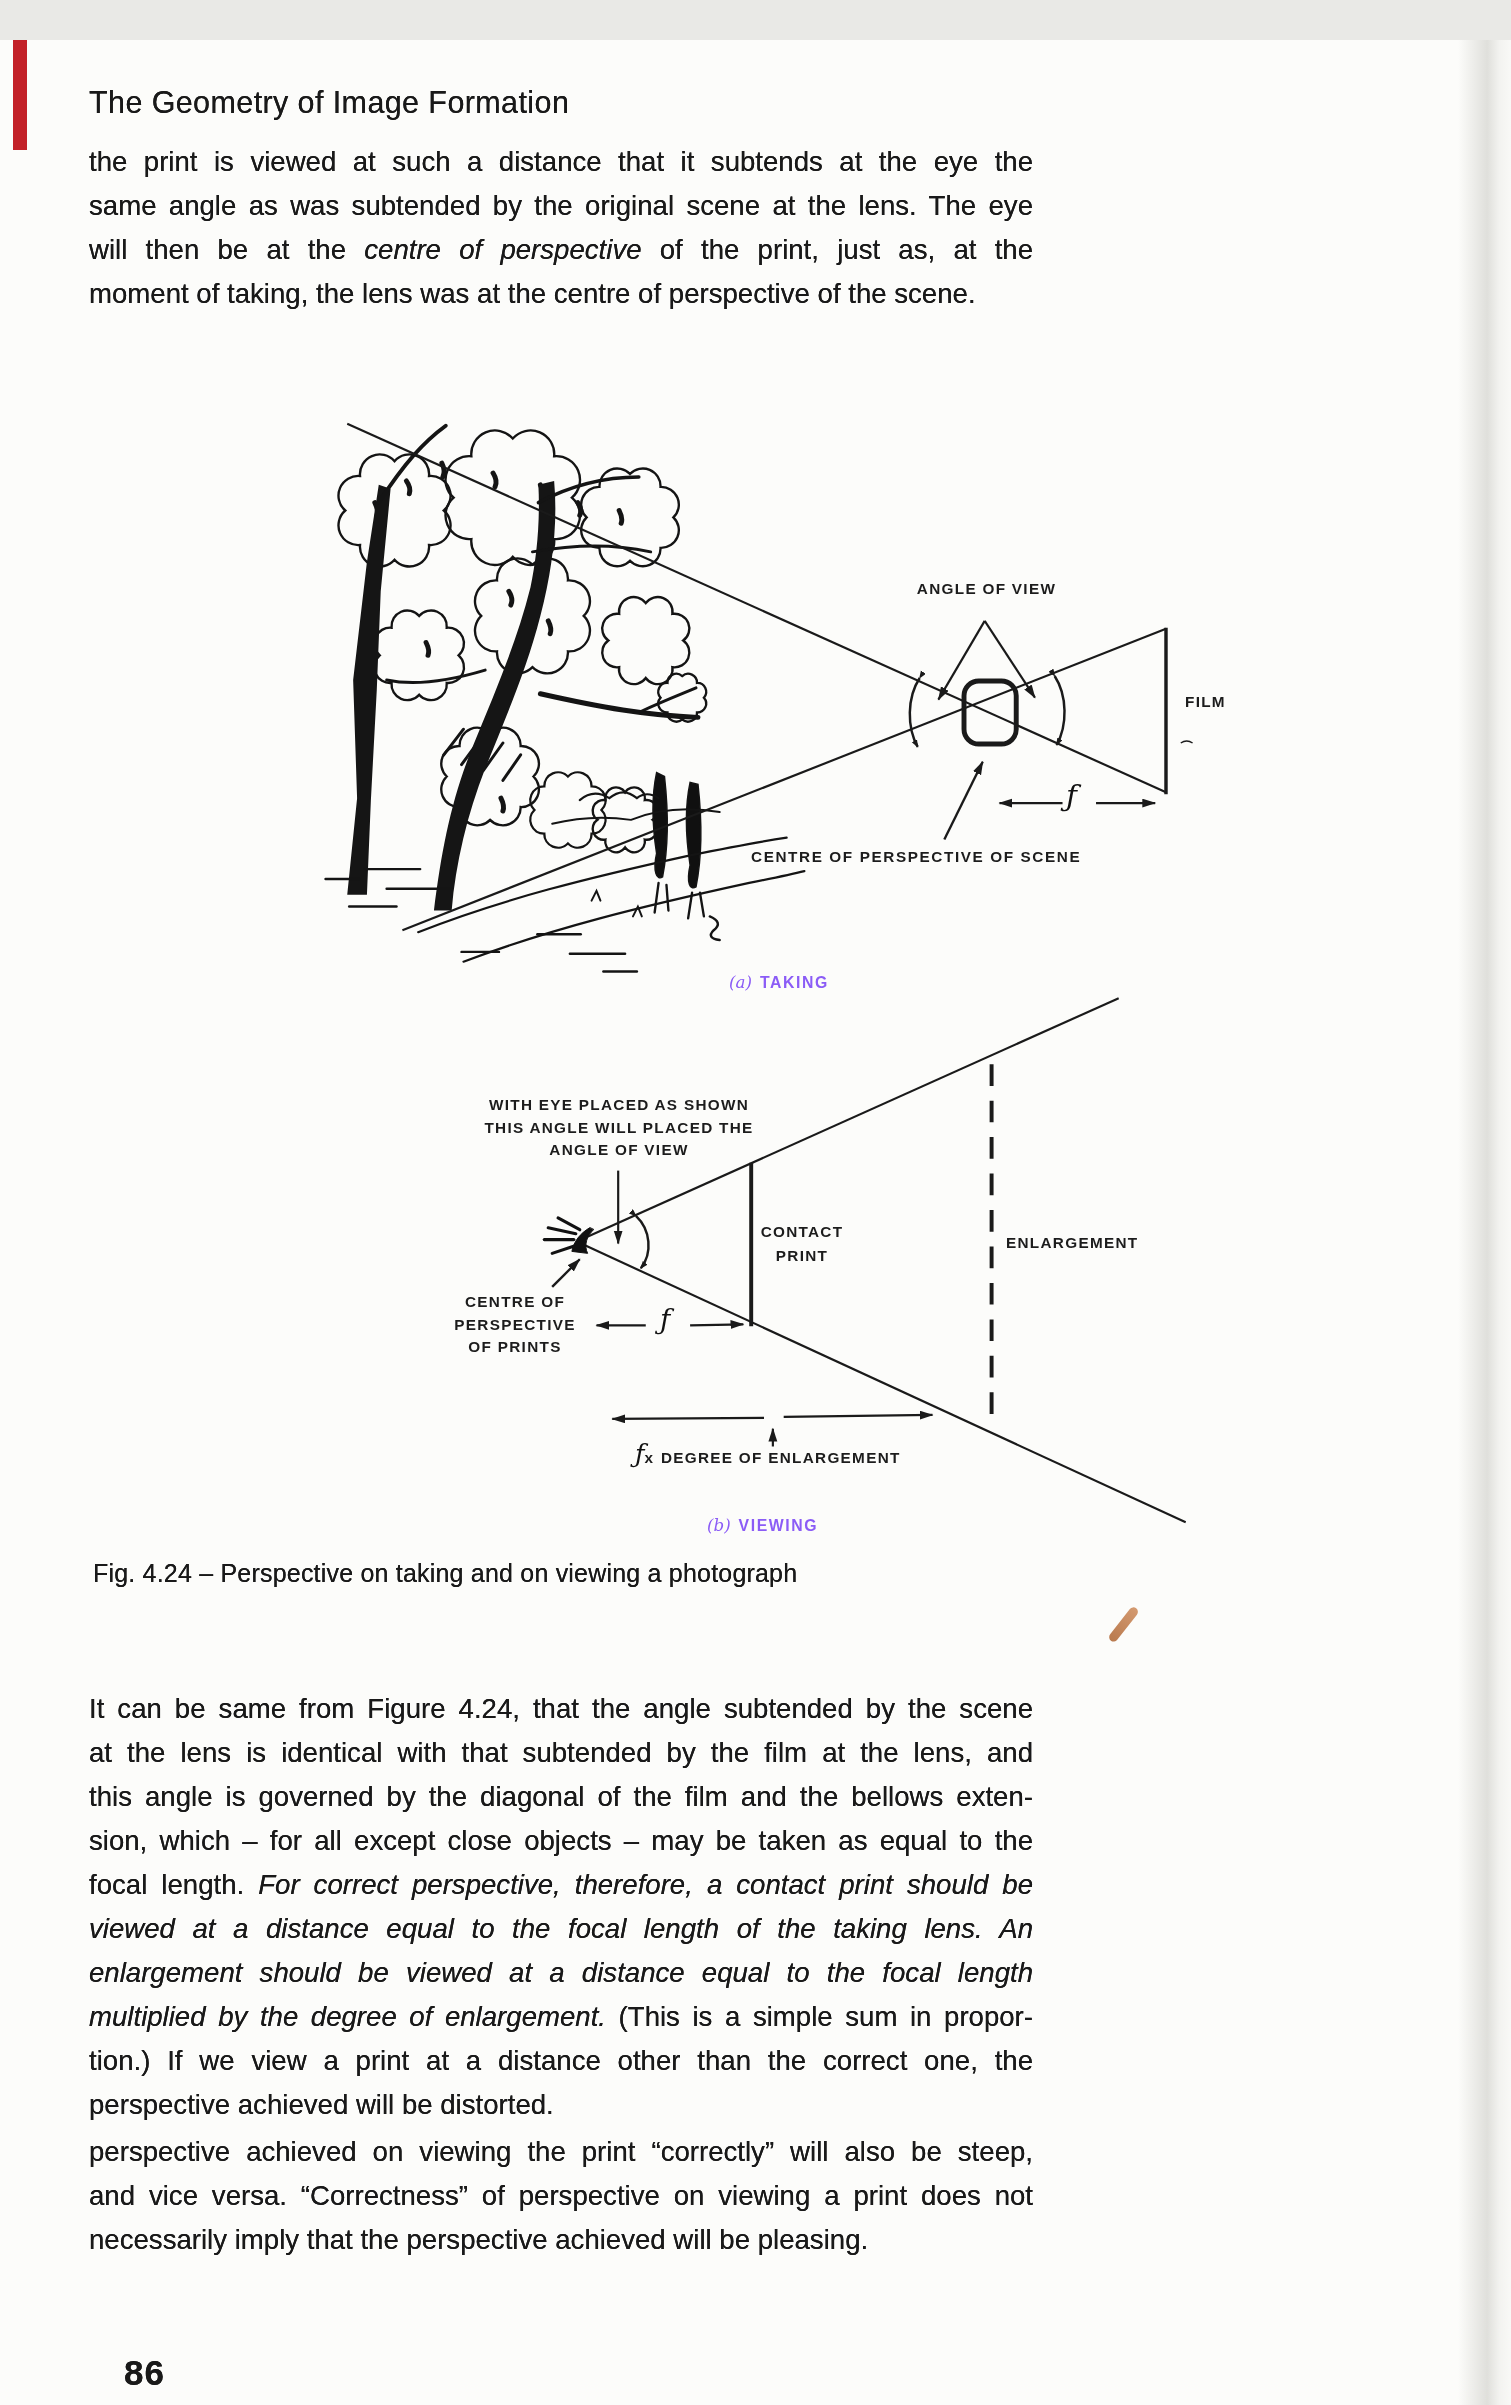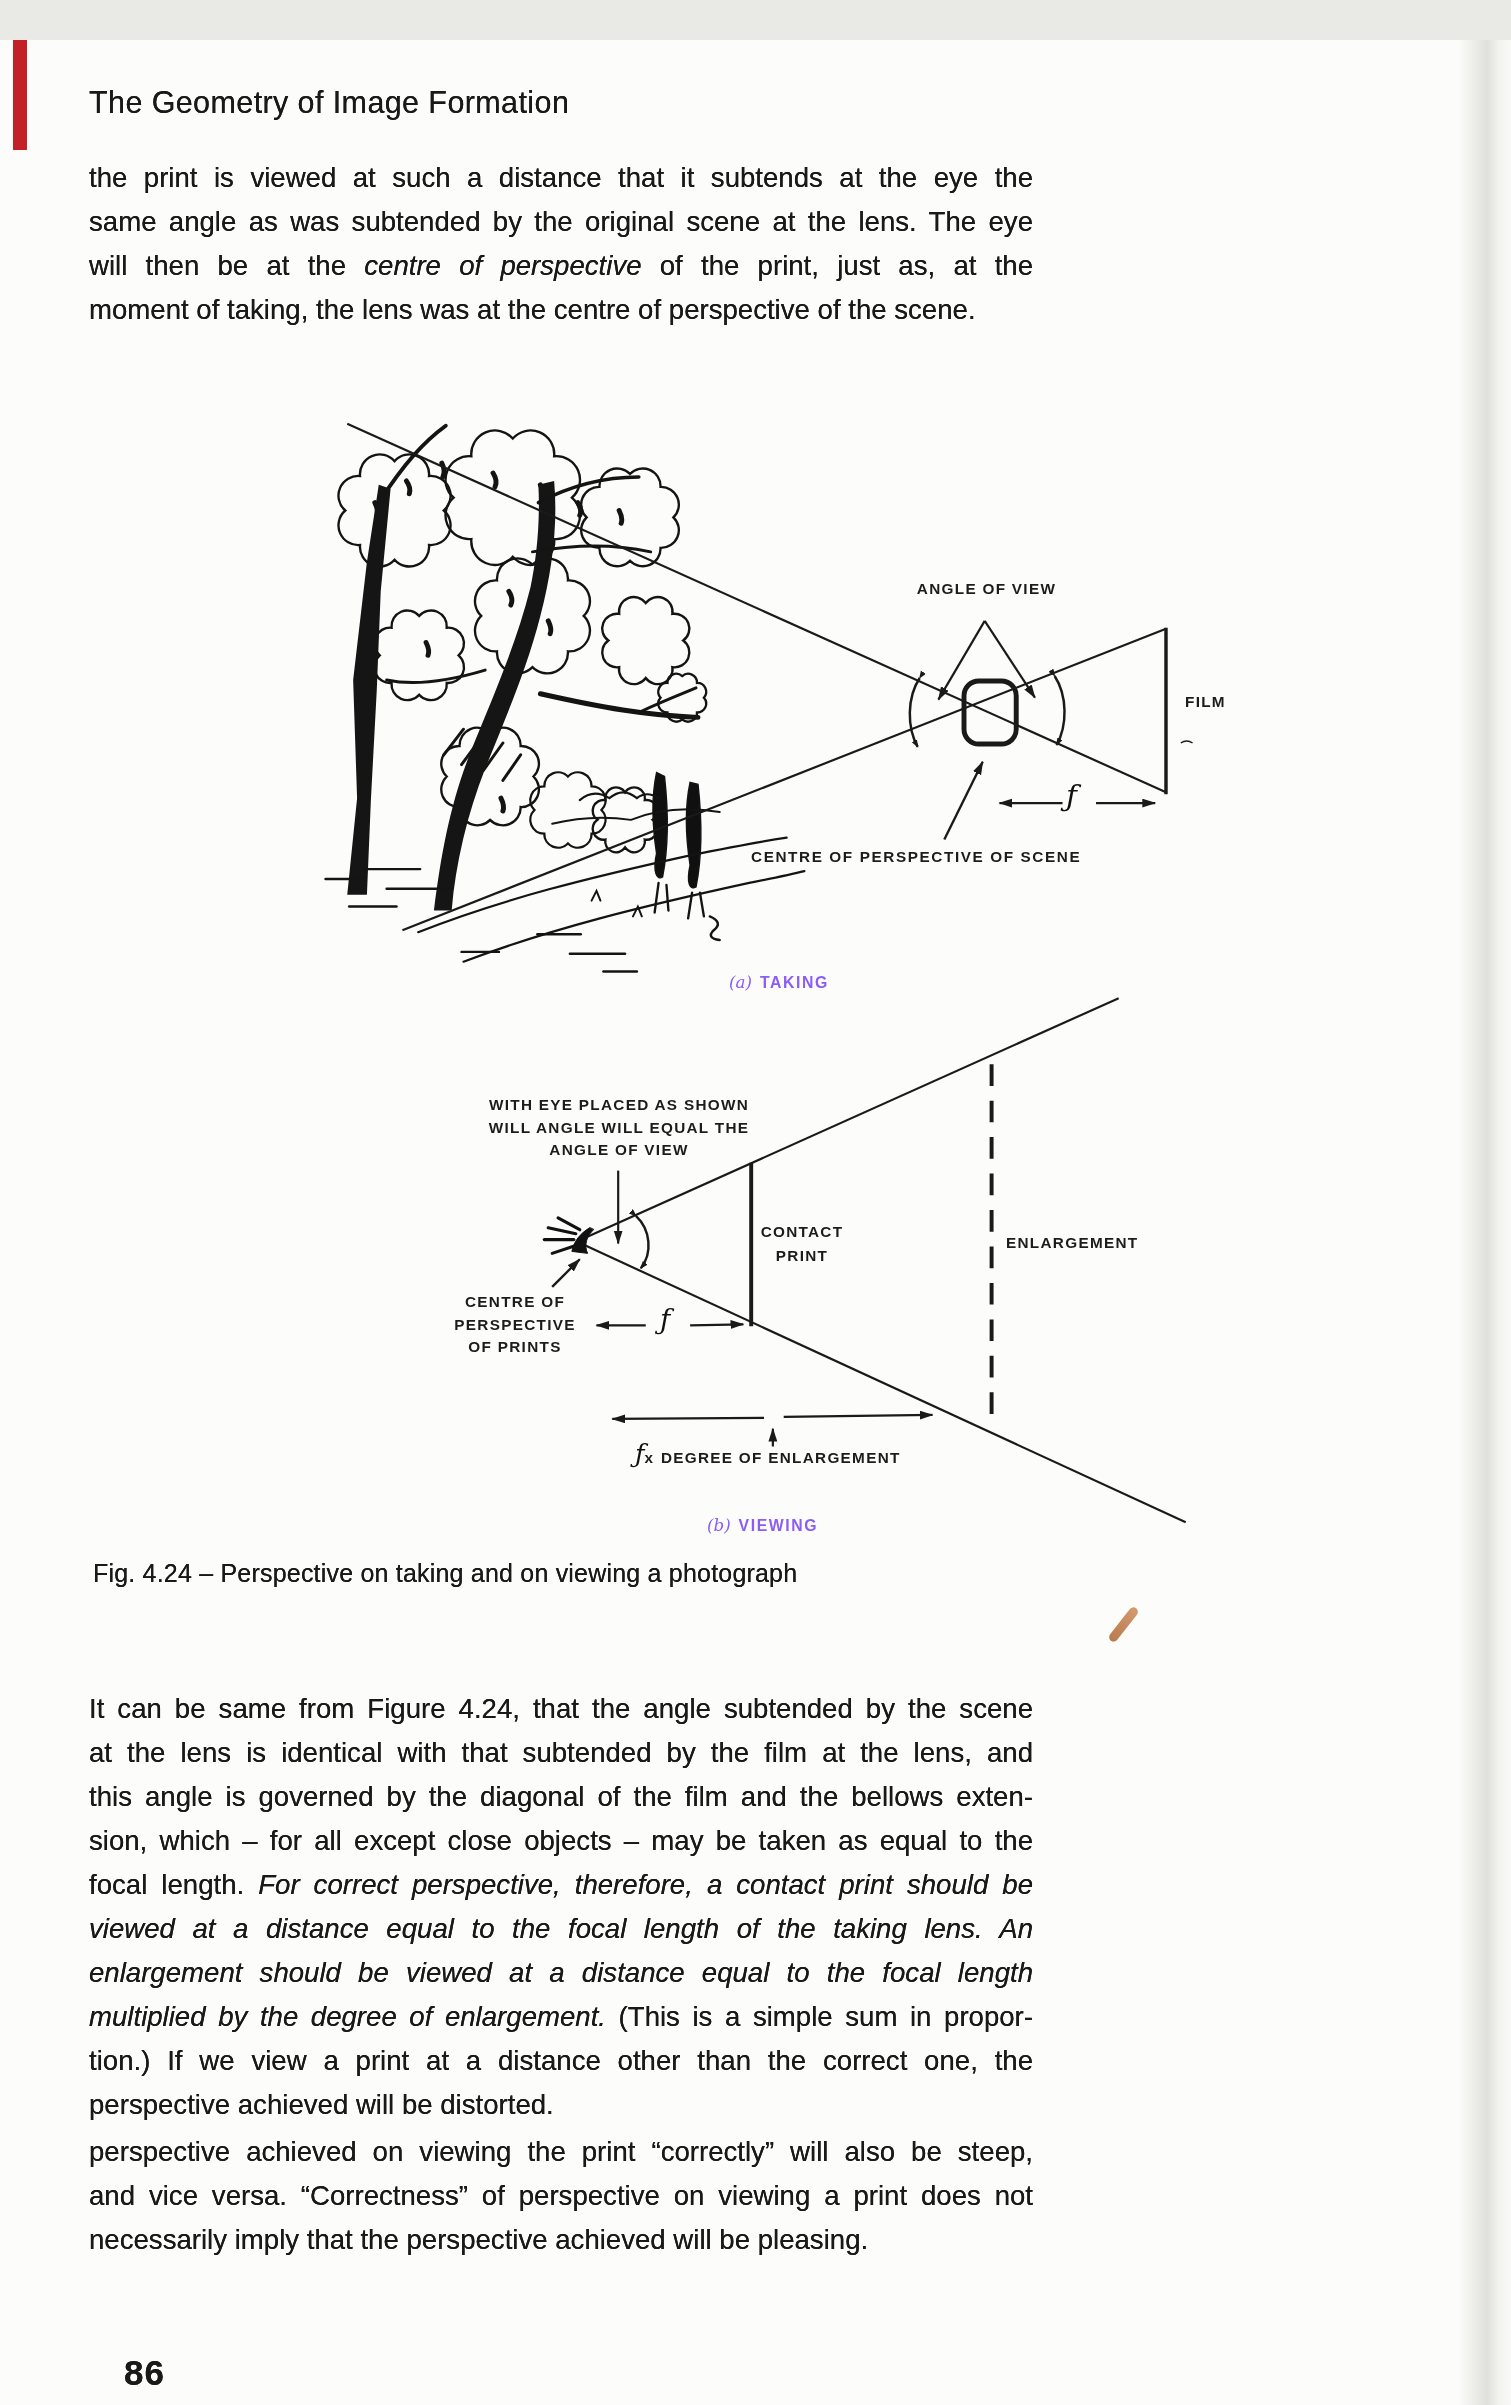--- a/index.html
+++ b/index.html
@@ -32,21 +32,21 @@
 <body>
 
 <div class="page">
 
   <div class="abs edge-mark" style="background:#c32128;"></div>
 
   <div class="abs edge-shadow"></div>
 
   <div class="abs title doc-text">The Geometry of Image Formation</div>
 
-  <div class="abs para doc-text" style="top:116px;">
+  <div class="abs para doc-text" style="top:100px;">
     <div class="tl">the print is viewed at such a distance that it subtends at the eye the</div>
     <div class="tl">same angle as was subtended by the original scene at the lens. The eye</div>
     <div class="tl"><span>will then be at the </span><i>centre of perspective</i><span> of the print, just as, at the</span></div>
     <div class="tl last">moment of taking, the lens was at the centre of perspective of the scene.</div>
   </div>
 
   <svg class="abs" style="left:296px;top:366px;" width="936" height="1143" viewBox="300 372 950 1160">
     <defs>
       <marker id="mA" markerWidth="18" markerHeight="12" refX="13" refY="4.5" orient="auto" markerUnits="userSpaceOnUse">
         <path d="M0,0 L14,4.5 L0,9 Z" fill="#1a1a1a"></path>
@@ -181,21 +181,21 @@
   <div class="abs dlabel center" style="left:898px;top:540px;width:177px;">ANGLE OF VIEW</div>
   <div class="abs dlabel" style="left:1185px;top:653px;">FILM</div>
   <div class="abs fsym" style="left:1066px;top:739px;">ƒ</div>
   <div class="abs dlabel" style="left:751px;top:808px;letter-spacing:1.6px;">CENTRE OF PERSPECTIVE OF SCENE</div>
   <div class="abs partlbl" style="left:729px;top:932px;">
     <span class="letter">(a)</span><span>TAKING</span>
   </div>
 
   <div class="abs dlabel center fig-note" style="left:471px;top:1054px;width:296px;">
     <div>WITH EYE PLACED AS SHOWN</div>
-    <div>WILL ANGLE WILL EQUAL THE</div>
+    <div>THIS ANGLE WILL PLACED THE</div>
     <div>ANGLE OF VIEW</div>
   </div>
   <div class="abs dlabel center" style="left:747px;top:1180px;width:110px;line-height:23.6px;">
     <div>CONTACT</div>
     <div>PRINT</div>
   </div>
   <div class="abs dlabel" style="left:1006px;top:1194px;">ENLARGEMENT</div>
   <div class="abs dlabel center fig-note" style="left:443px;top:1251px;width:144px;">
     <div>CENTRE OF</div>
     <div>PERSPECTIVE</div>

